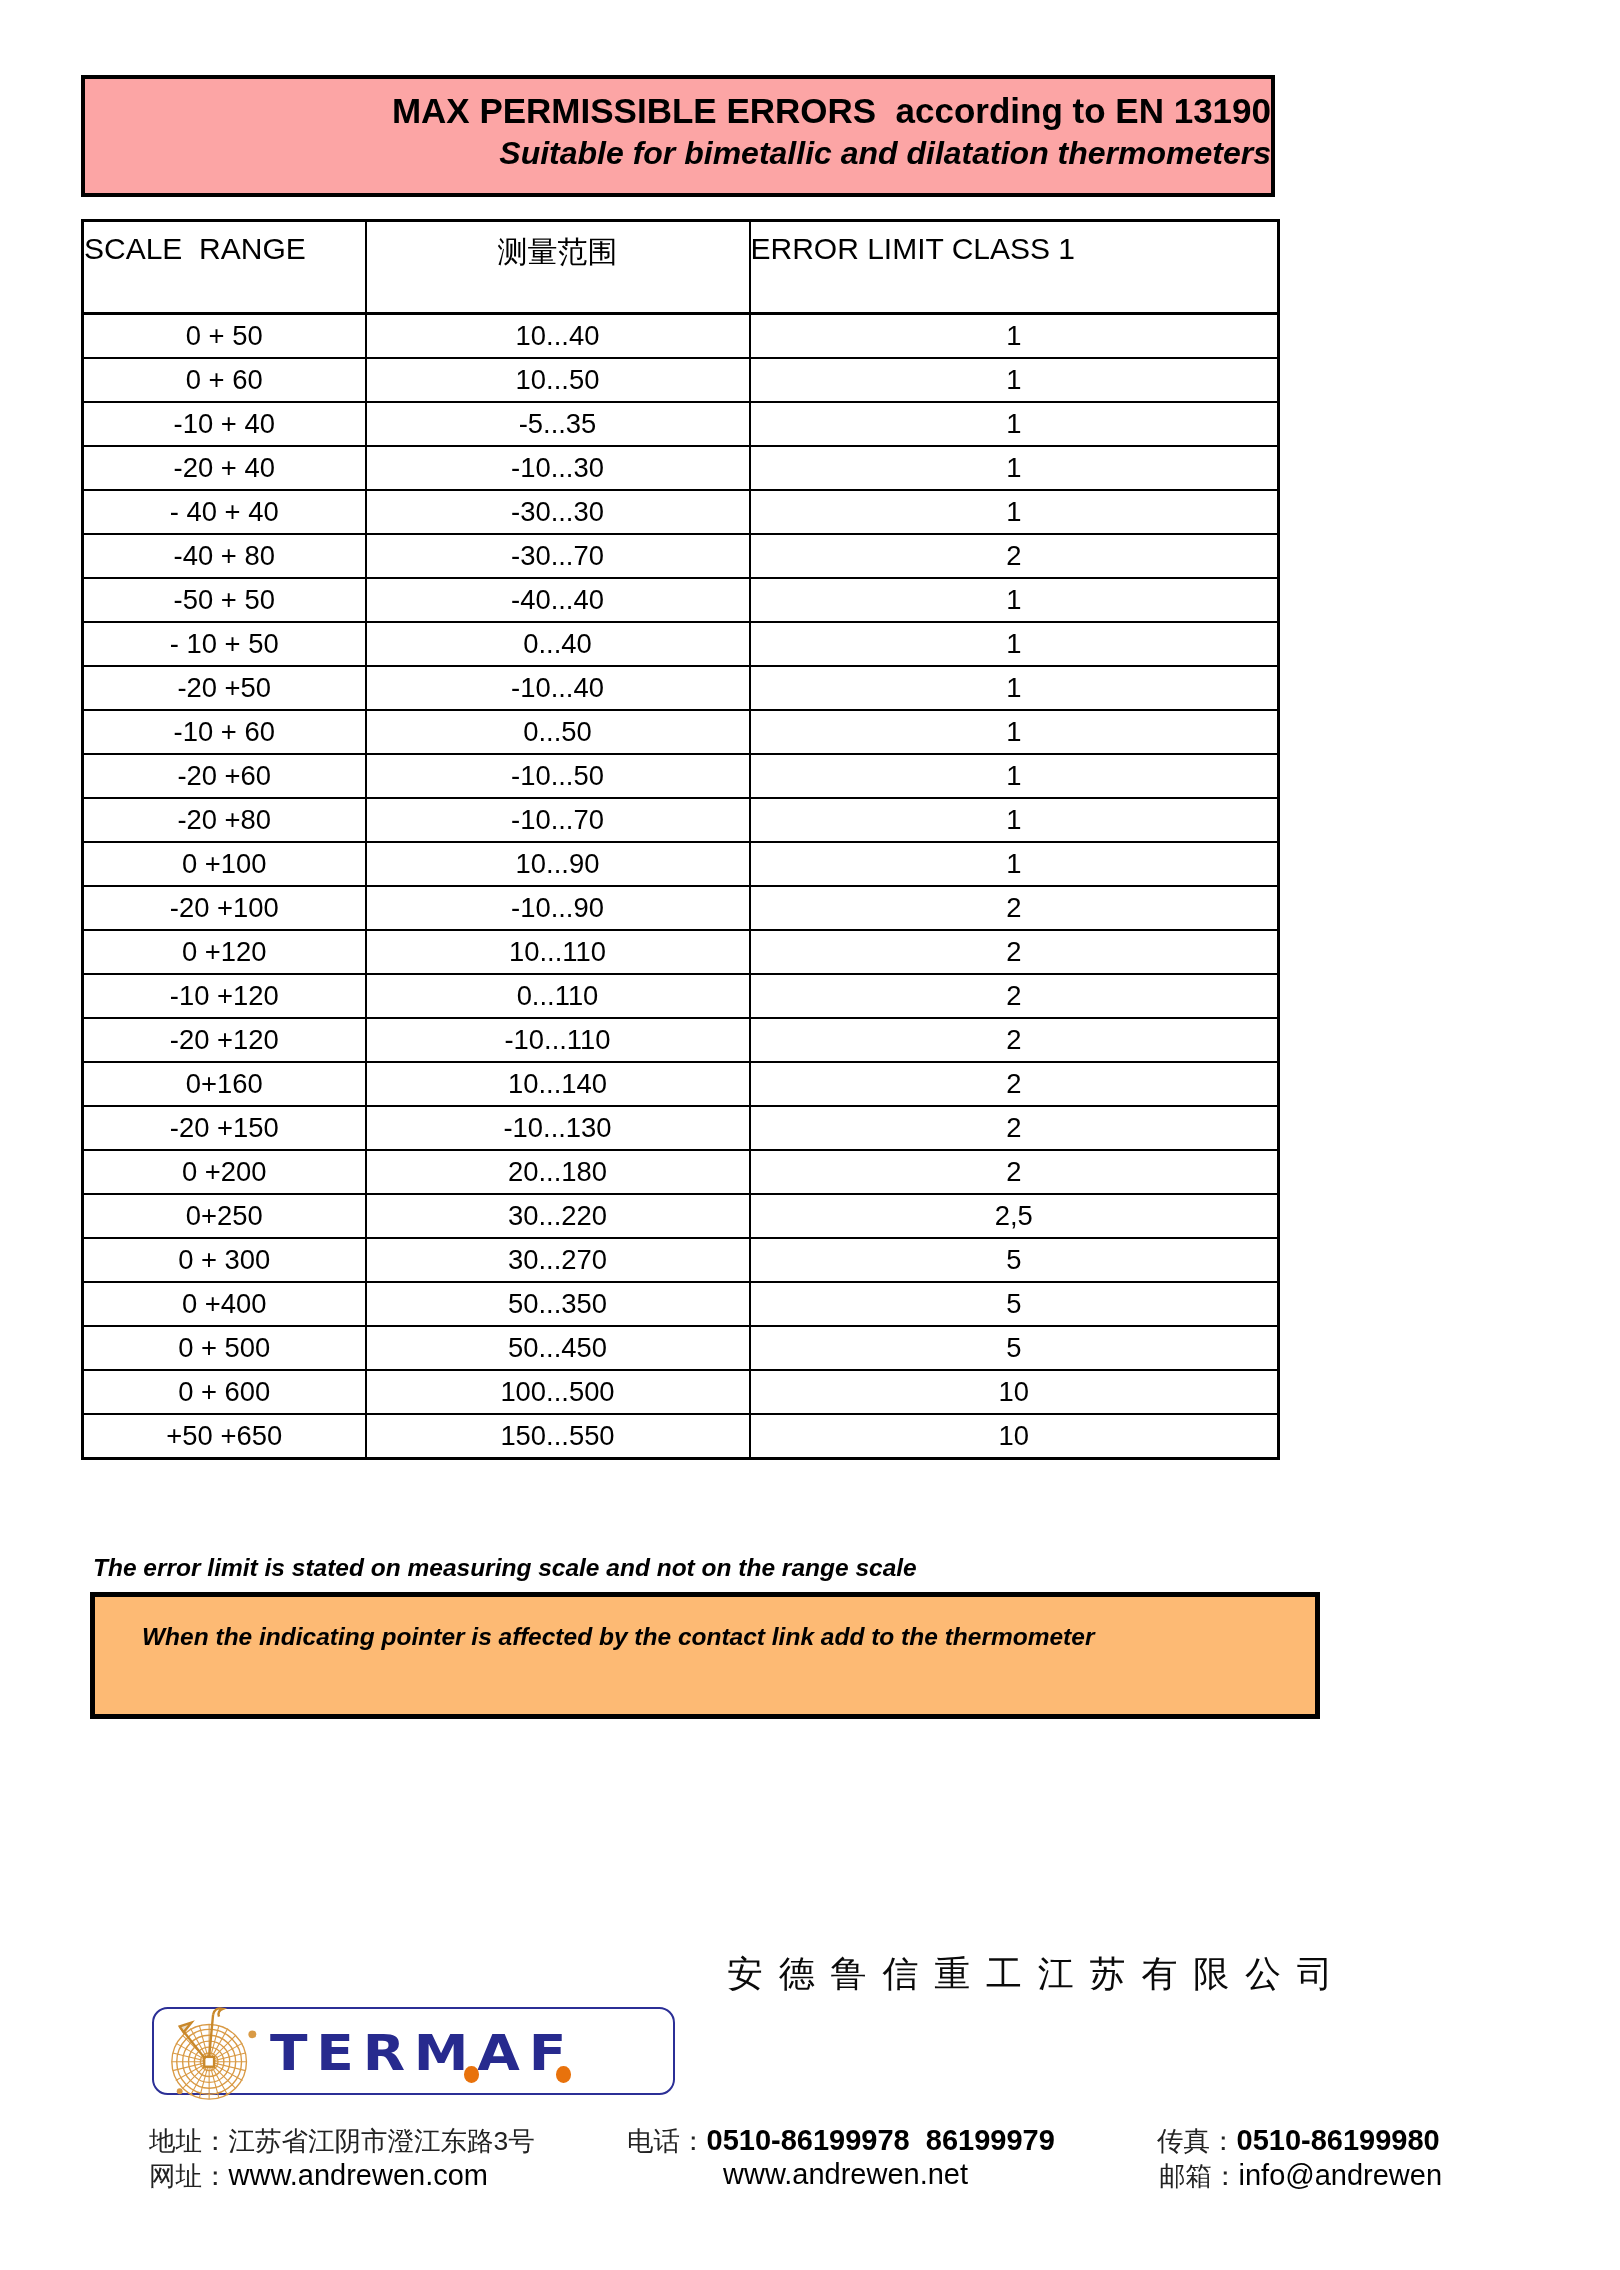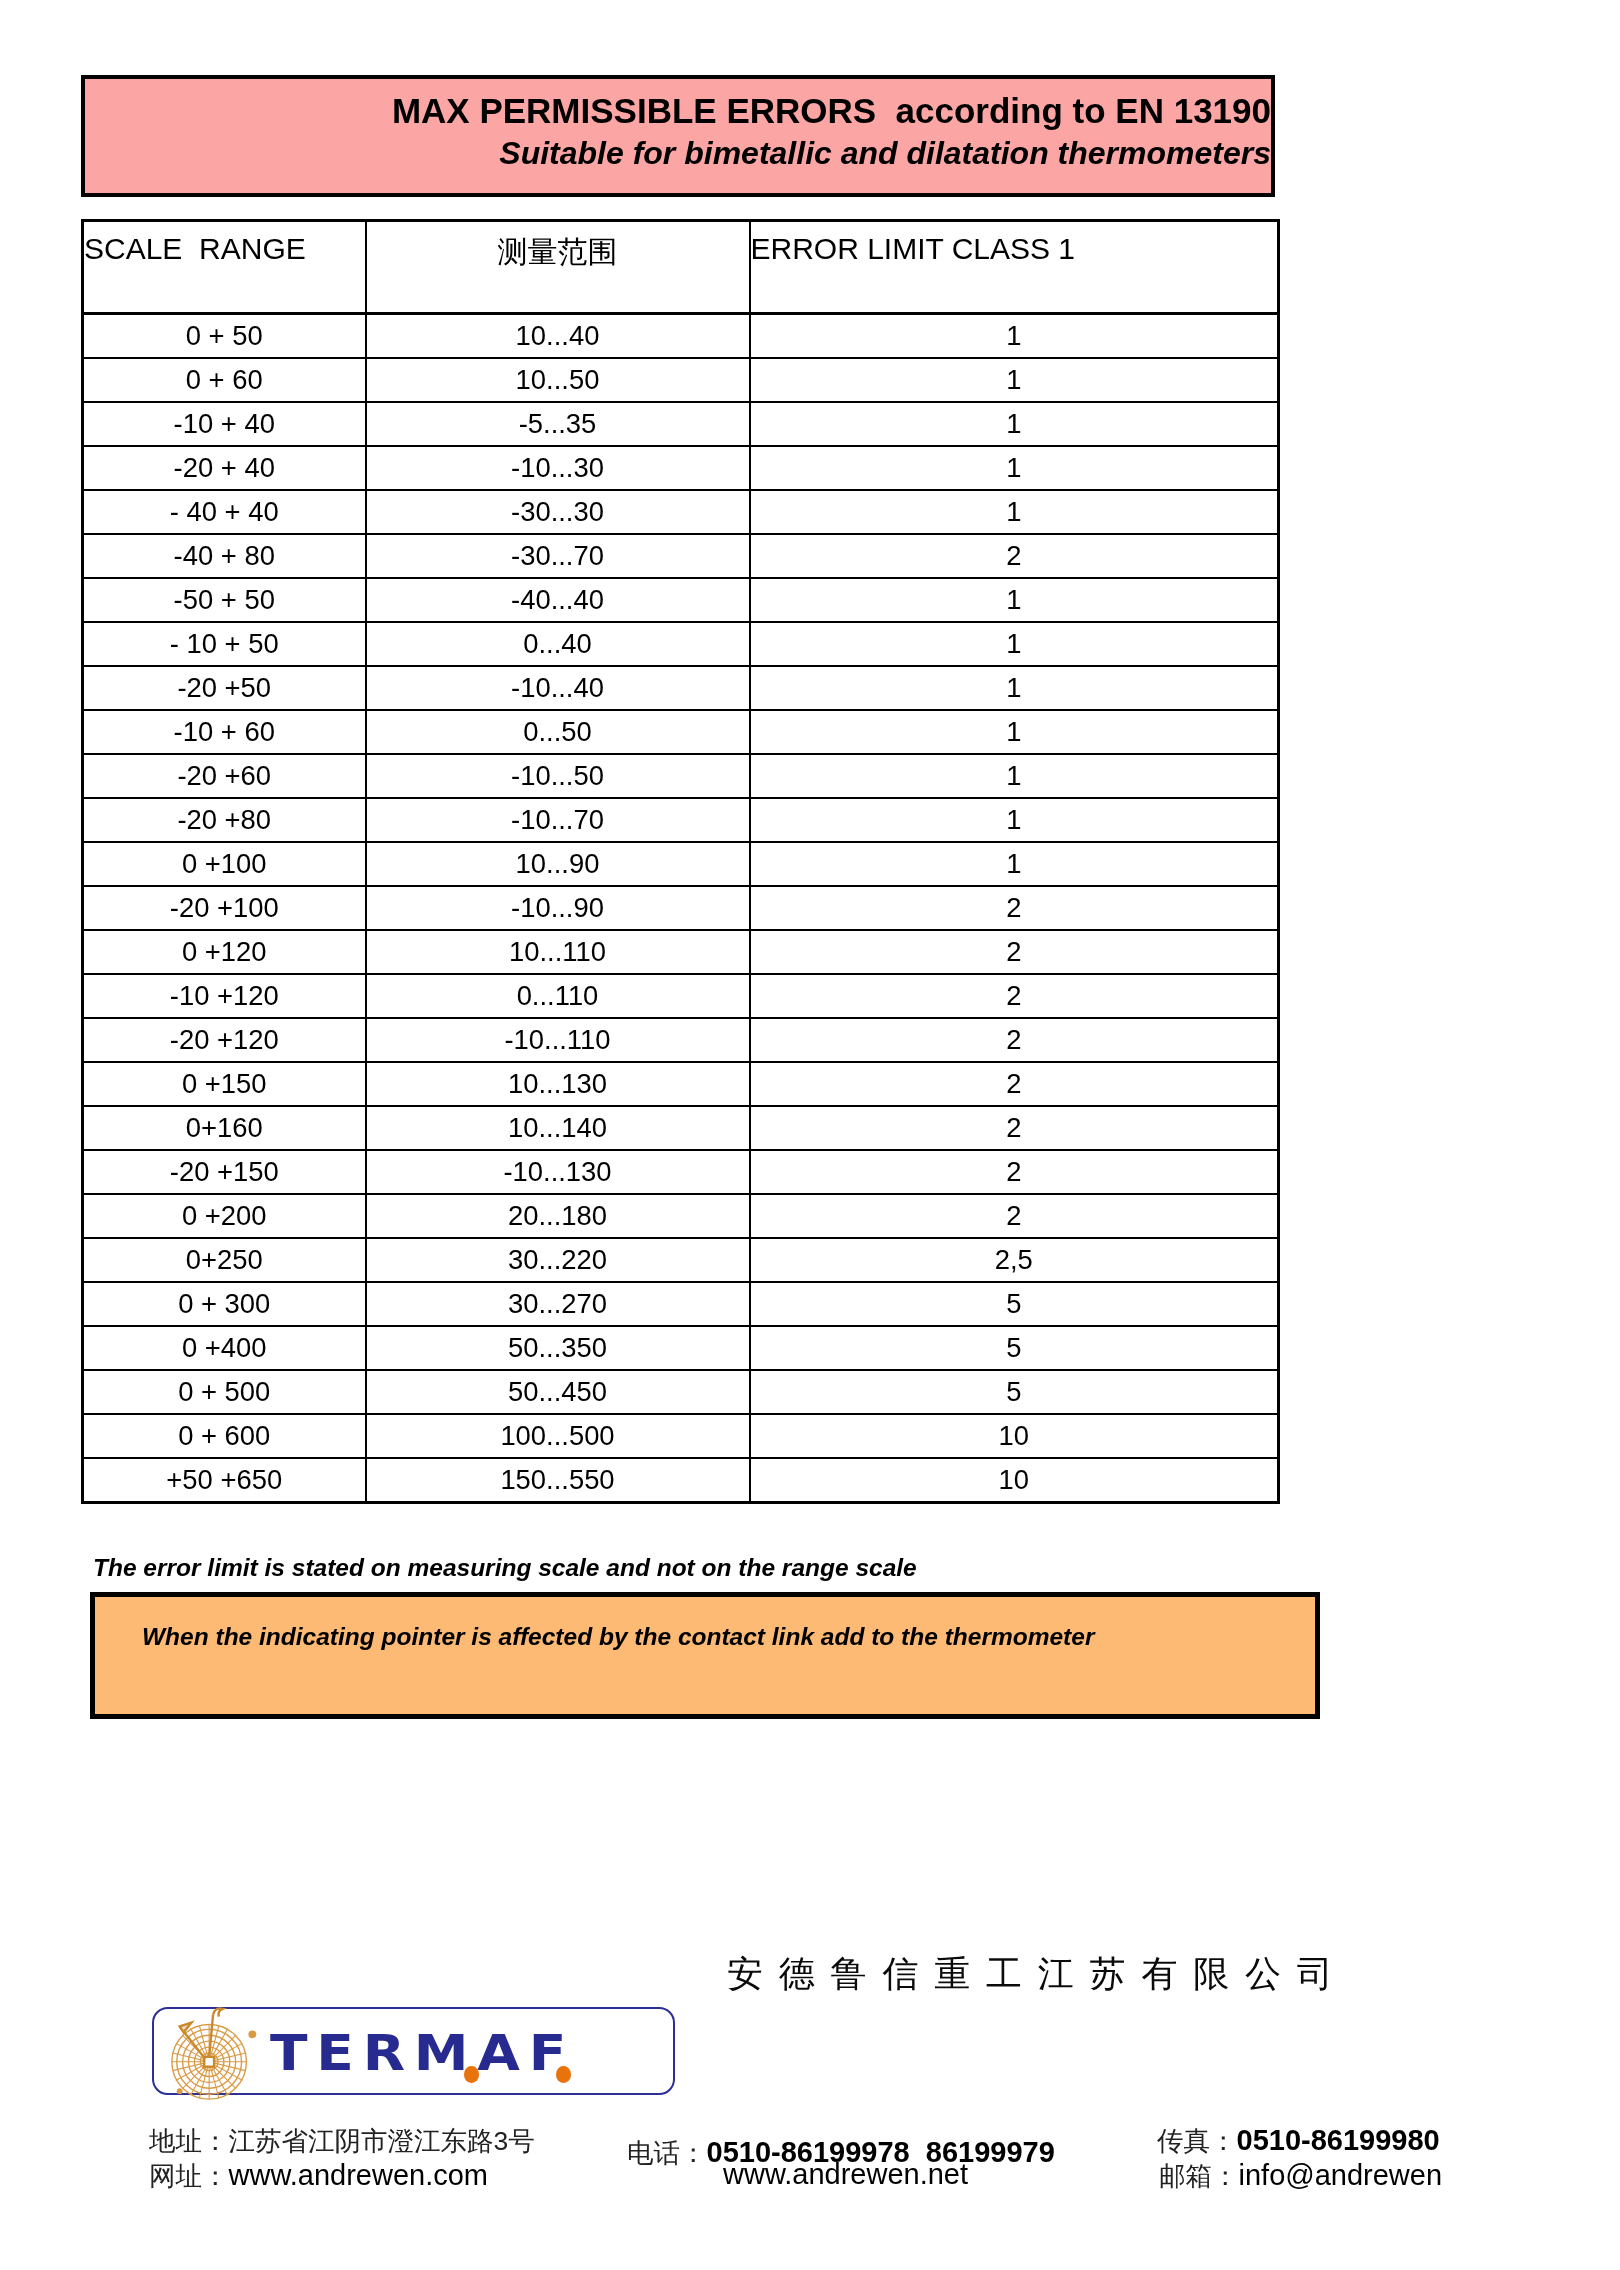--- a/index.html
+++ b/index.html
@@ -72,21 +72,21 @@
   .company-name{
     position:absolute;left:727px;top:1950px;font-size:36px;color:#0a0a0a;
     letter-spacing:2.9px;white-space:pre;
   }
   .contact-line{position:absolute;white-space:pre;}
   .cl1{top:2123px;}
   .cl2{top:2158px;}
   .zh-label{font-size:26.5px;color:#222;}
   .val-bold{font-size:29px;font-weight:bold;color:#000;}
   .val-url{font-size:29px;color:#000;}
-  .pos-a{left:149px;} .pos-b{left:627px;margin-top:12px;} .pos-c{left:1157px;}
+  .pos-a{left:149px;} .pos-b{left:627px;} .pos-c{left:1157px;}
   .pos-d{left:149px;} .pos-e{left:723px;} .pos-f{left:1159px;}
 </style>
 </head>
 <body>
 
 <div class="title-box">
   <div class="title-line1">MAX PERMISSIBLE ERRORS  according to EN 13190</div>
   <div class="title-line2">Suitable for bimetallic and dilatation thermometers</div>
 </div>
 
@@ -180,25 +180,20 @@
         <td>2</td>
       </tr>
       <tr class="thick">
         <td>-10 +120</td>
         <td>0...110</td>
         <td>2</td>
       </tr>
       <tr>
         <td>-20 +120</td>
         <td>-10...110</td>
-        <td>2</td>
-      </tr>
-      <tr>
-        <td>0 +150</td>
-        <td>10...130</td>
         <td>2</td>
       </tr>
       <tr>
         <td>0+160</td>
         <td>10...140</td>
         <td>2</td>
       </tr>
       <tr class="thick">
         <td>-20 +150</td>
         <td>-10...130</td>

